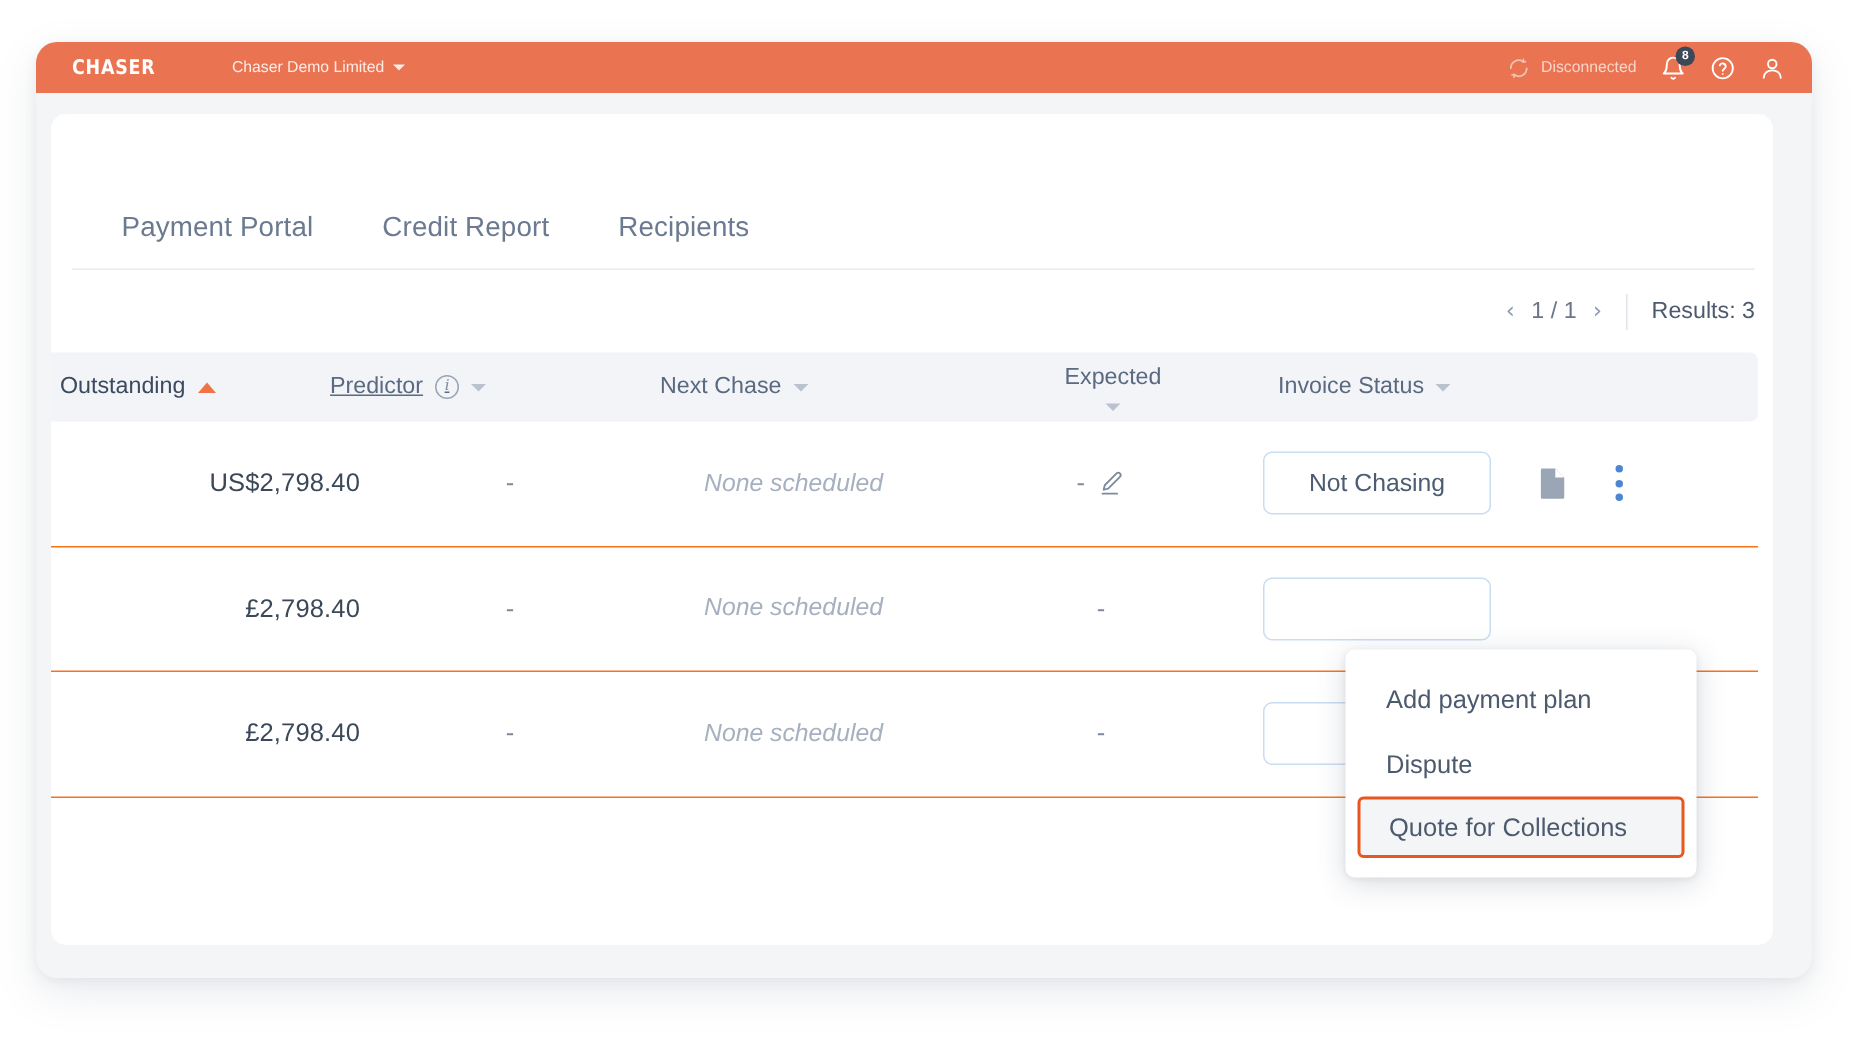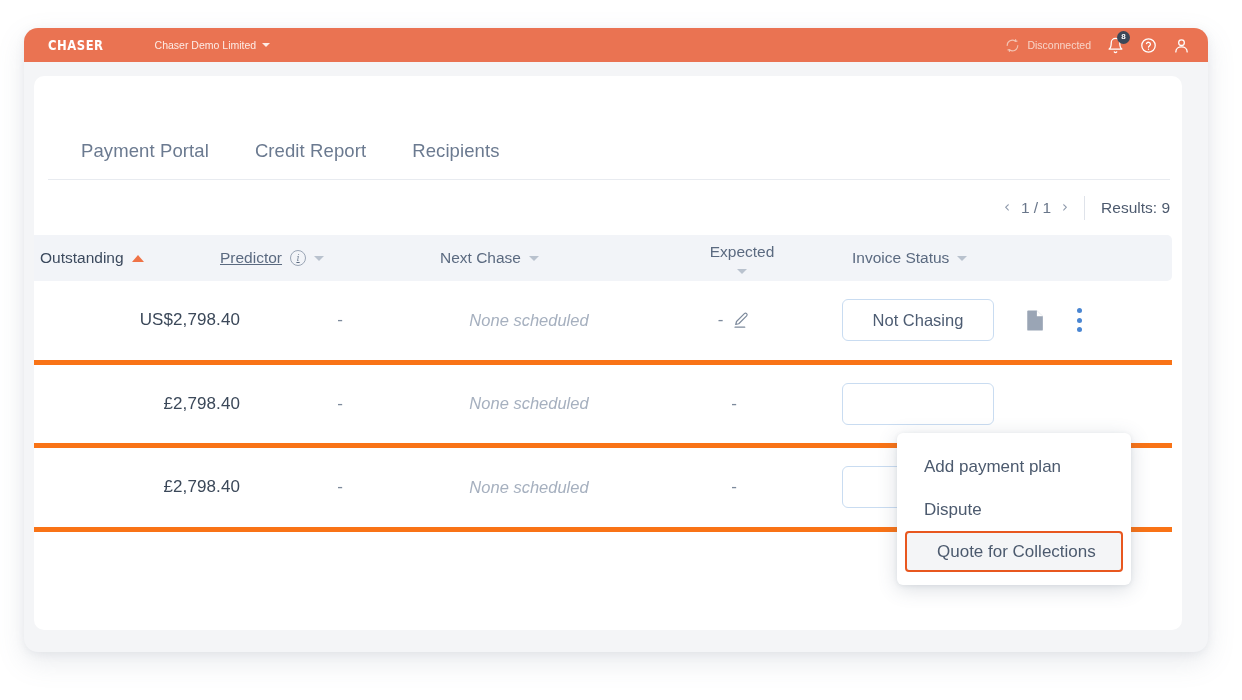--- a/index.html
+++ b/index.html
@@ -192,21 +192,21 @@
   
   .c-out   { position: absolute; left:  6px; width: 186px; justify-content: flex-start; }
   .c-pred  { position: absolute; left: 186px; width: 160px; text-decoration: underline; }
   .c-next  { position: absolute; left: 406px; width: 190px; }
   .c-exp   { position: absolute; left: 638px; width: 140px; flex-direction: column; }
   .c-stat  { position: absolute; left: 818px; width: 200px; }
 
   .row {
     position: relative;
     height: 83.5px;
-    border-bottom: 5px solid #f97316;
+    border-bottom: 1px solid #f97316;
     margin-left: -10px;
     width: 1148px;
   }
   .row:first-of-type { border-bottom: 1px solid #e3e6ec; }
   .cell {
     position: absolute;
     top: 0; height: 100%;
     display: flex;
     align-items: center;
     font-size: 17px;
@@ -297,21 +297,21 @@
     font-size: 17px;
     color: #4c5a6e;
     cursor: pointer;
     white-space: nowrap;
   }
   .menu-item.highlight {
     background: #f4f5f7;
     border: 2.5px solid #e8571f;
     border-radius: 4px;
     margin: 0 8px;
-    padding-left: 30px;
+    padding-left: 19px;
     height: 41px;
   }
 </style>
 </head>
 <body>
 
 <div class="app-card">
 
   <div class="topbar">
     <div class="brand">CHASER</div>
@@ -364,21 +364,21 @@
     </div>
     <div class="tabs-rule"></div>
 
     <div class="pagination-bar">
       <div class="pager">
         <span class="pager-arrow">‹</span>
         <span class="pager-count">1 / 1</span>
         <span class="pager-arrow">›</span>
       </div>
       <div class="pager-sep"></div>
-      <div class="results">Results: 9</div>
+      <div class="results">Results: 3</div>
     </div>
 
     <div class="tbl">
 
       <div class="thead">
         <div class="th sorted c-out">
           <span>Outstanding</span>
           <span class="caret-up-orange"></span>
         </div>
         <div class="th c-pred">

